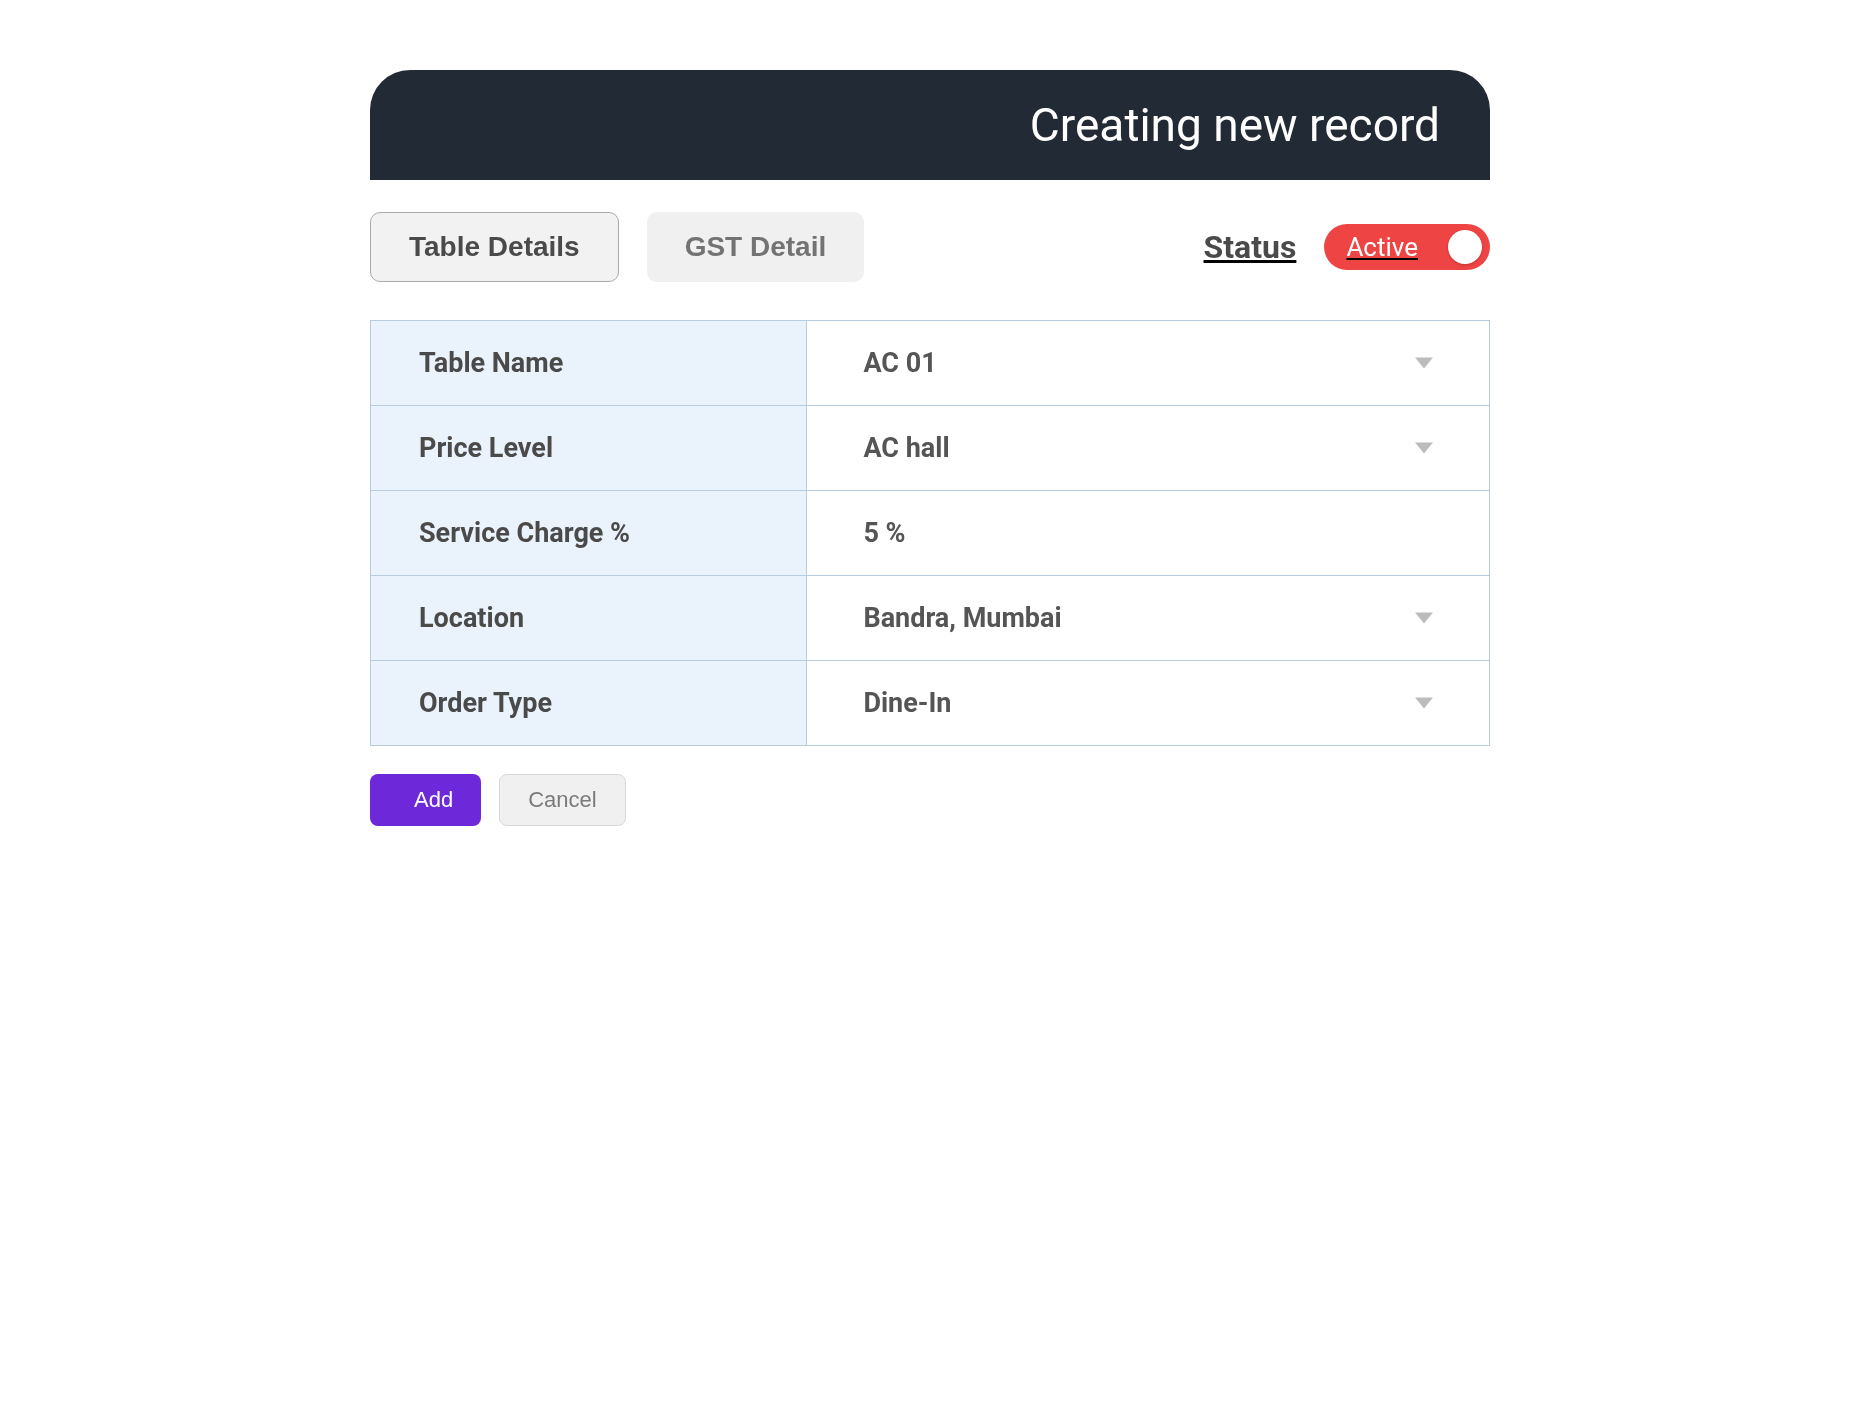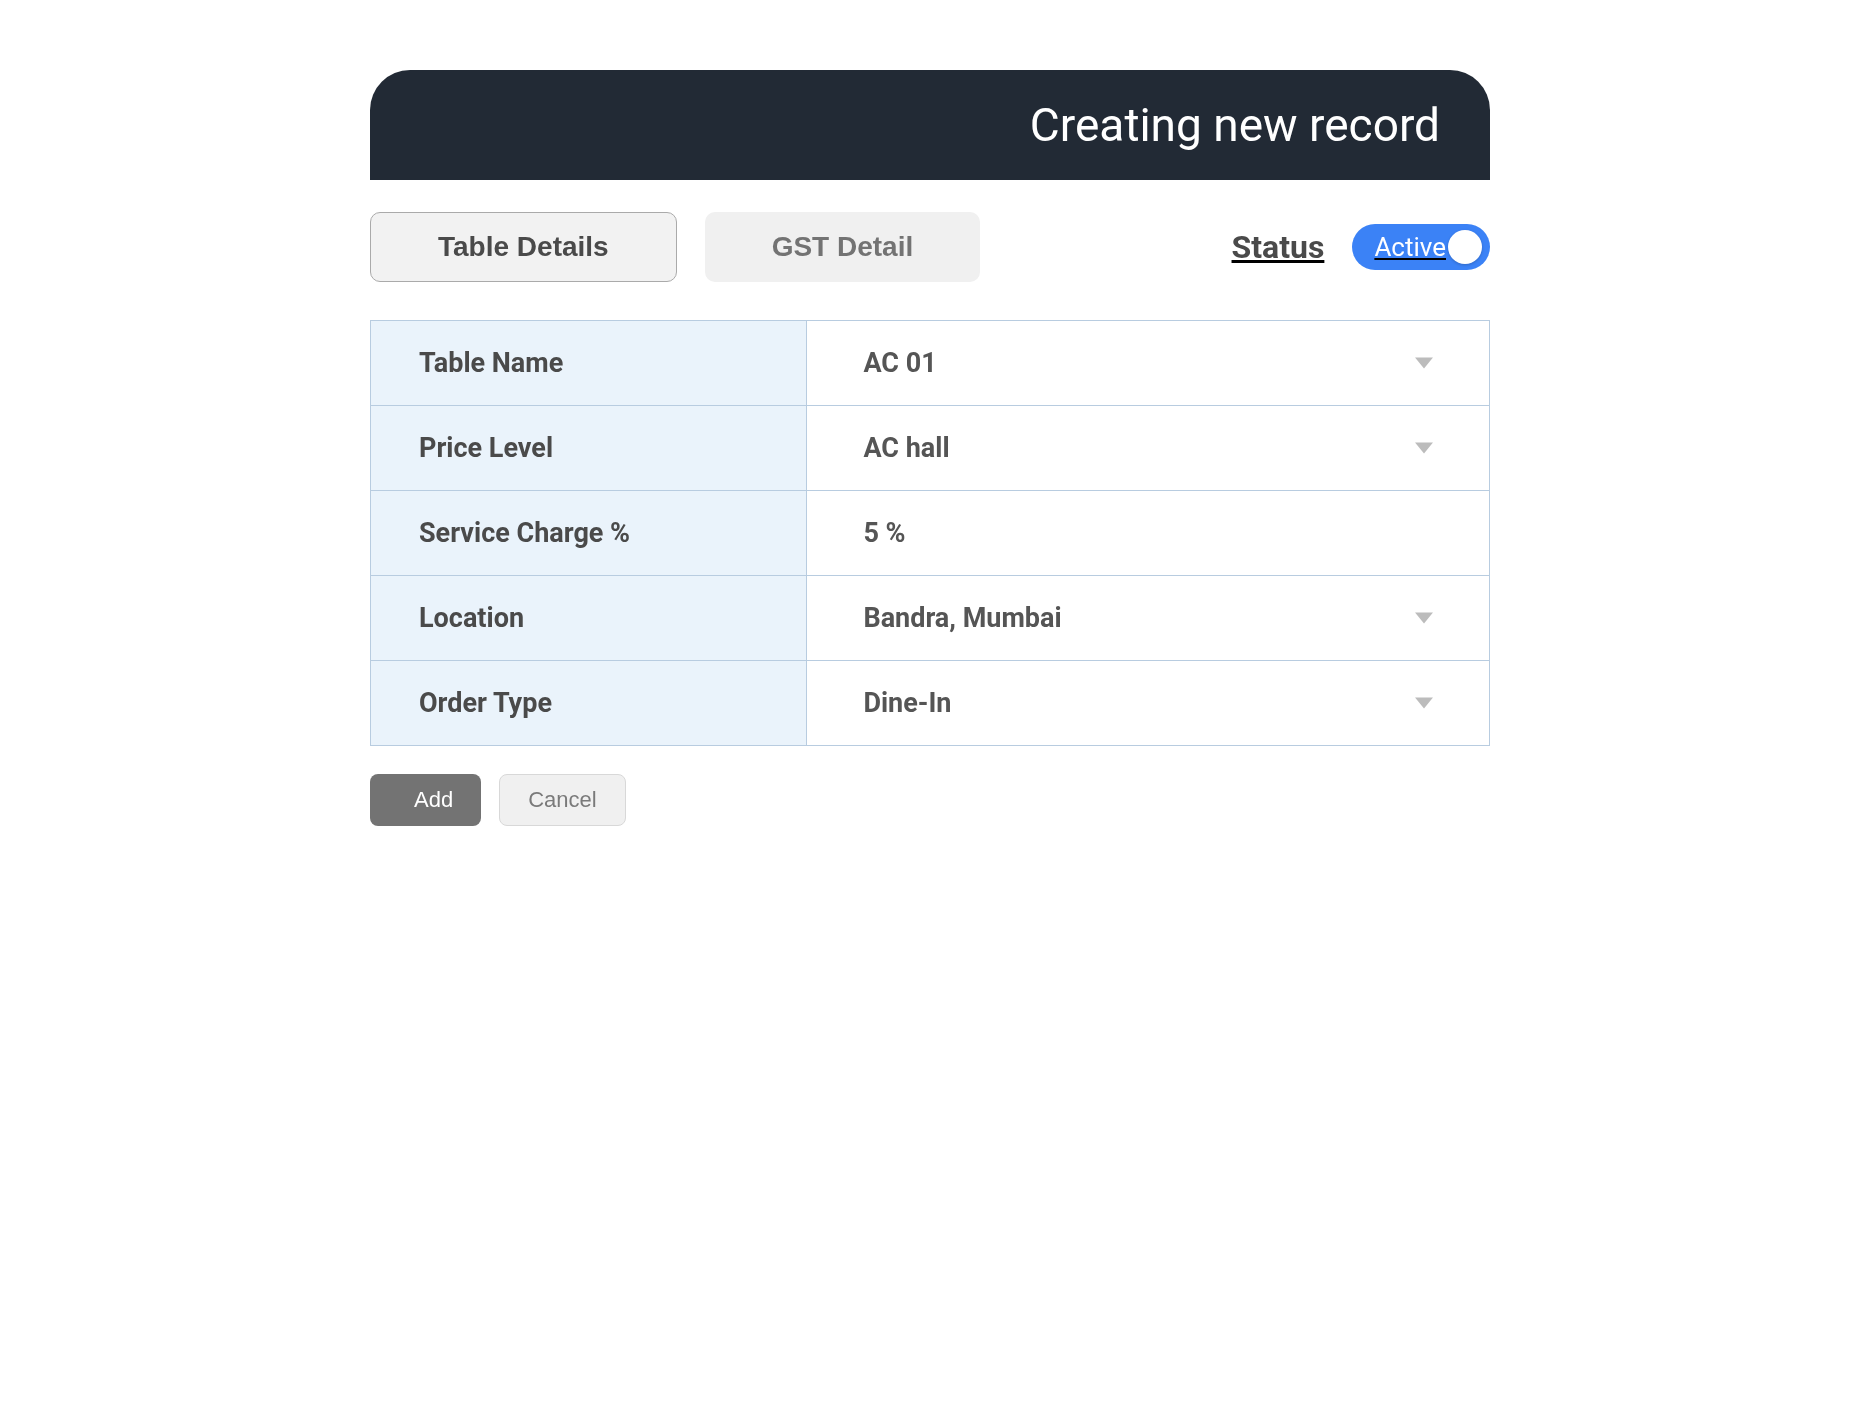--- a/index.html
+++ b/index.html
@@ -32,21 +32,21 @@
       display: flex;
       align-items: center;
       justify-content: space-between;
       padding: 32px 0 32px 0;
     }
     .tabs {
       display: flex;
       gap: 28px;
     }
     .tab {
-      padding: 18px 67px;
+      padding: 18px 38px;
       border-radius: 10px;
       font-size: 28px;
       font-weight: 700;
       cursor: pointer;
       border: none;
       background: #f0f0f0;
       color: #8a8a8a;
     }
     .tab.active {
       background: #f2f2f2;
@@ -64,25 +64,25 @@
       text-decoration: underline;
     }
     .status-label {
       font-size: 32px;
       font-weight: 700;
       color: #4a4a4a;
     }
     .toggle {
       display: flex;
       align-items: center;
-      background: #3b82f6;
+      background: #ef4444;
       border-radius: 50px;
       padding: 6px 8px 6px 22px;
       cursor: pointer;
-      gap: 2px;
+      gap: 30px;
     }
     .toggle-label {
       color: #ffffff;
       font-size: 26px;
       font-weight: 400;
     }
     .toggle-knob {
       width: 34px;
       height: 34px;
       background: #ffffff;
@@ -137,21 +137,21 @@
       margin-top: 28px;
     }
     .btn {
       padding: 12px 28px;
       border-radius: 8px;
       font-size: 22px;
       border: none;
       cursor: pointer;
     }
     .btn-primary {
-      background: #737373;
+      background: #6d28d9;
       color: #ffffff;
       padding-left: 44px;
     }
     .btn-secondary {
       background: #f0f0f0;
       color: #7a7a7a;
       border: 1px solid #d8d8d8;
     }
   </style>
 </head>

